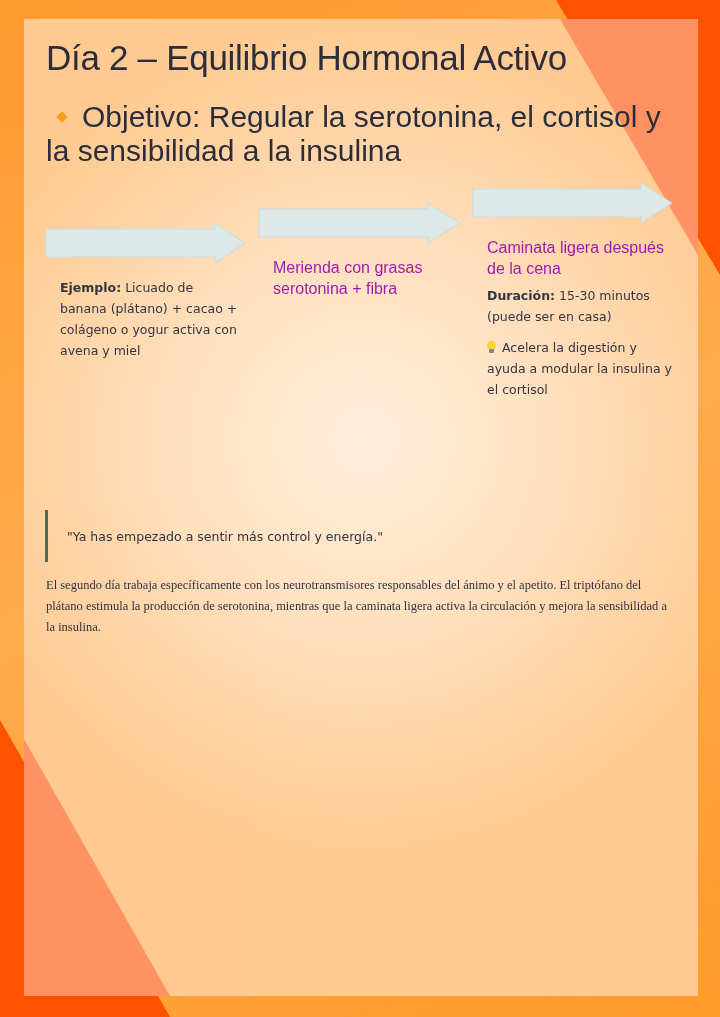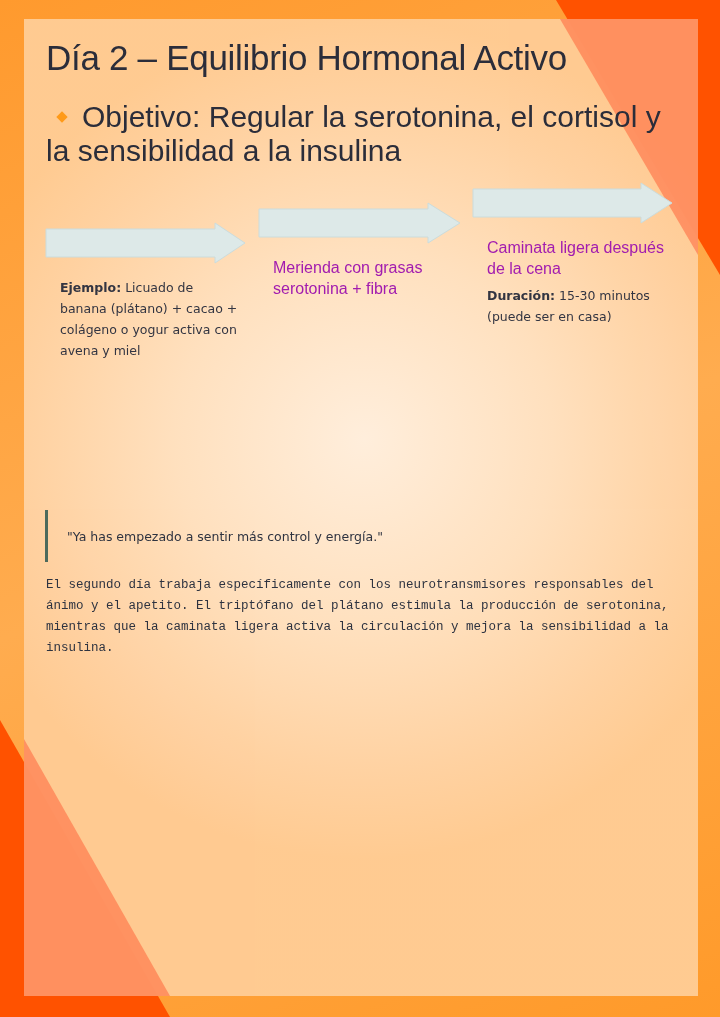--- a/index.html
+++ b/index.html
@@ -71,21 +71,21 @@
     background: #7a8a90; border-radius: 1px;
   }
   .quote {
     position: absolute; left: 45px; top: 510px; height: 52px; width: 600px;
     border-left: 3px solid #4d6a5c; box-sizing: border-box;
     padding-left: 19px; display: flex; align-items: center;
     font-family: "DejaVu Sans", sans-serif; font-size: 12.5px; color: #2e3340;
   }
   .body-text {
     position: absolute; left: 46px; top: 575px; width: 630px;
-    font-family: Liberation Mono, monospace; font-size: 12.5px; line-height: 21px;
+    font-family: Liberation Serif, serif; font-size: 12.5px; line-height: 21px;
     color: #2e3340; margin: 0;
   }
 </style>
 </head>
 <body>
 
 <div class="tri-tr"></div>
 <div class="tri-bl"></div>
 
 <div class="panel">
@@ -113,19 +113,20 @@
   <div class="step-detail"><span class="bold">Ejemplo:</span><span> Licuado de banana (plátano) + cacao + colágeno o yogur activa con avena y miel</span></div>
 </div>
 
 <div class="step" style="left:273px;top:257px;width:180px;">
   <div class="step-title">Merienda con grasas serotonina + fibra</div>
 </div>
 
 <div class="step" style="left:487px;top:237px;width:185px;">
   <div class="step-title">Caminata ligera después de la cena</div>
   <div class="step-detail"><span class="bold">Duración:</span><span> 15-30 minutos (puede ser en casa)</span></div>
+  <div class="step-note"><span class="bulb"></span><span>Acelera la digestión y ayuda a modular la insulina y el cortisol</span></div>
 </div>
 
 <div class="quote">
   <span>"Ya has empezado a sentir más control y energía."</span>
 </div>
 
 <p class="body-text">El segundo día trabaja específicamente con los neurotransmisores responsables del ánimo y el apetito. El triptófano del plátano estimula la producción de serotonina, mientras que la caminata ligera activa la circulación y mejora la sensibilidad a la insulina.</p>
 
 </body></html>

